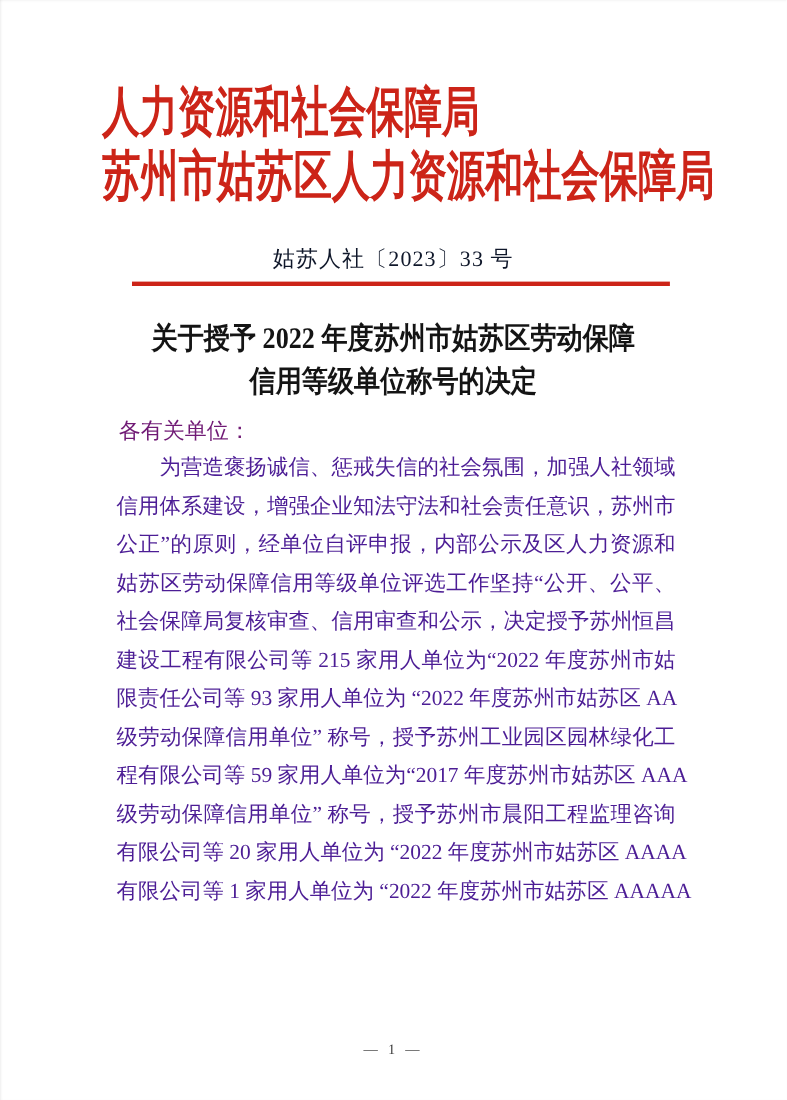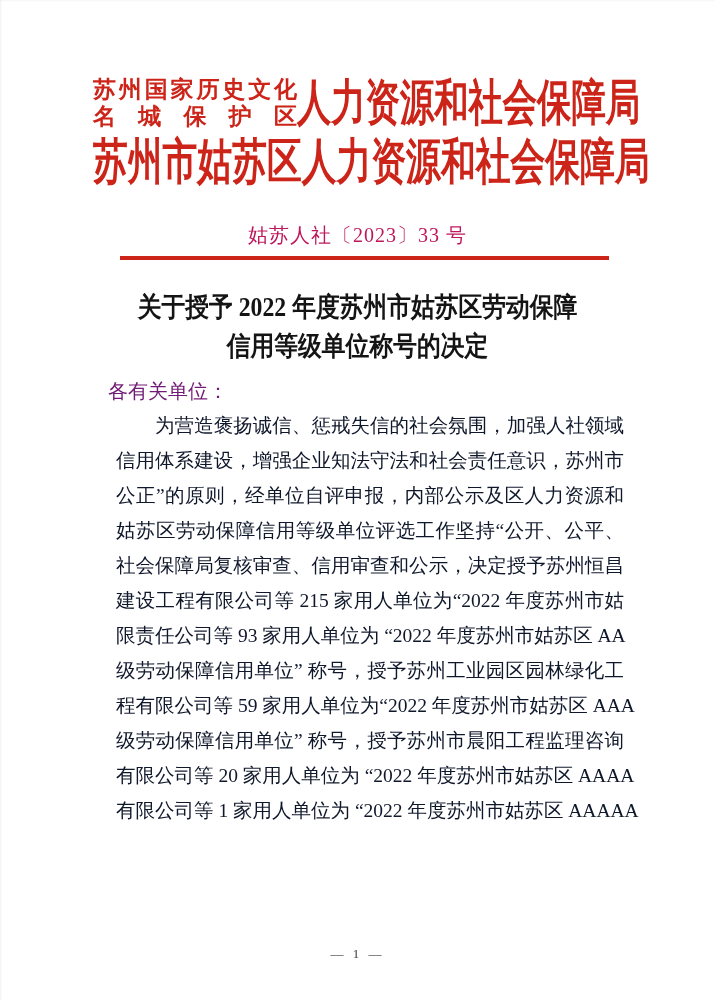--- a/index.html
+++ b/index.html
@@ -52,21 +52,21 @@
 
   
   .doc-number {
     position: absolute;
     top: 222px;
     left: 0;
     width: 100%;
     text-align: center;
     font-size: 20px;
     letter-spacing: 1px;
-    color: #be185d;
+    color: #0f172a;
   }
 
   
   .red-rule {
     position: absolute;
     top: 256px;
     left: 120px;
     width: 489px;
     height: 4px;
     background: var(--accent);
@@ -92,23 +92,23 @@
   .salutation {
     position: absolute;
     top: 378px;
     left: 108px;
     font-size: 20px;
     color: #701a75;
   }
   .body-text {
     position: absolute;
     top: 408px;
-    left: 116px;
+    left: 106px;
     width: 508px;
-    color: #0f172a;
+    color: #4c1d95;
   }
   .body-line {
     font-size: 19.5px;
     line-height: 35px;
     text-align: justify;
     text-align-last: justify;
     white-space: nowrap;
   }
 
   
@@ -123,24 +123,20 @@
     color: #3c3c3c;
   }
 </style>
 </head>
 <body>
 
 <div class="page">
 
   <header class="masthead">
     <div class="mast-row1">
-      <div class="mast-small">
-        <div class="small-line">苏州国家历史文化</div>
-        <div class="small-line">名城保护区</div>
-      </div>
       <div class="mast-big-wrap">
         <span class="mast-big scale1">人力资源和社会保障局</span>
       </div>
     </div>
     <div class="mast-row2">
       <span class="mast-big scale2">苏州市姑苏区人力资源和社会保障局</span>
     </div>
   </header>
 
   <div class="doc-number">姑苏人社〔2023〕33 号</div>
@@ -156,21 +152,21 @@
 
   <div class="body-text" id="body-lines">
       <div class="body-line">　　为营造褒扬诚信、惩戒失信的社会氛围，加强人社领域</div>
       <div class="body-line">信用体系建设，增强企业知法守法和社会责任意识，苏州市</div>
       <div class="body-line">公正”的原则，经单位自评申报，内部公示及区人力资源和</div>
       <div class="body-line">姑苏区劳动保障信用等级单位评选工作坚持“公开、公平、</div>
       <div class="body-line">社会保障局复核审查、信用审查和公示，决定授予苏州恒昌</div>
       <div class="body-line">建设工程有限公司等 215 家用人单位为“2022 年度苏州市姑</div>
       <div class="body-line">限责任公司等 93 家用人单位为 “2022 年度苏州市姑苏区 AA</div>
       <div class="body-line">级劳动保障信用单位” 称号，授予苏州工业园区园林绿化工</div>
-      <div class="body-line">程有限公司等 59 家用人单位为“2022 年度苏州市姑苏区 AAA</div>
+      <div class="body-line">程有限公司等 59 家用人单位为“2017 年度苏州市姑苏区 AAA</div>
       <div class="body-line">级劳动保障信用单位” 称号，授予苏州市晨阳工程监理咨询</div>
       <div class="body-line">有限公司等 20 家用人单位为 “2022 年度苏州市姑苏区 AAAA</div>
       <div class="body-line">有限公司等 1 家用人单位为 “2022 年度苏州市姑苏区 AAAAA</div>
     </div>
 
   <div class="page-footer">— 1 —</div>
 
 </div>
 
 </body></html>

